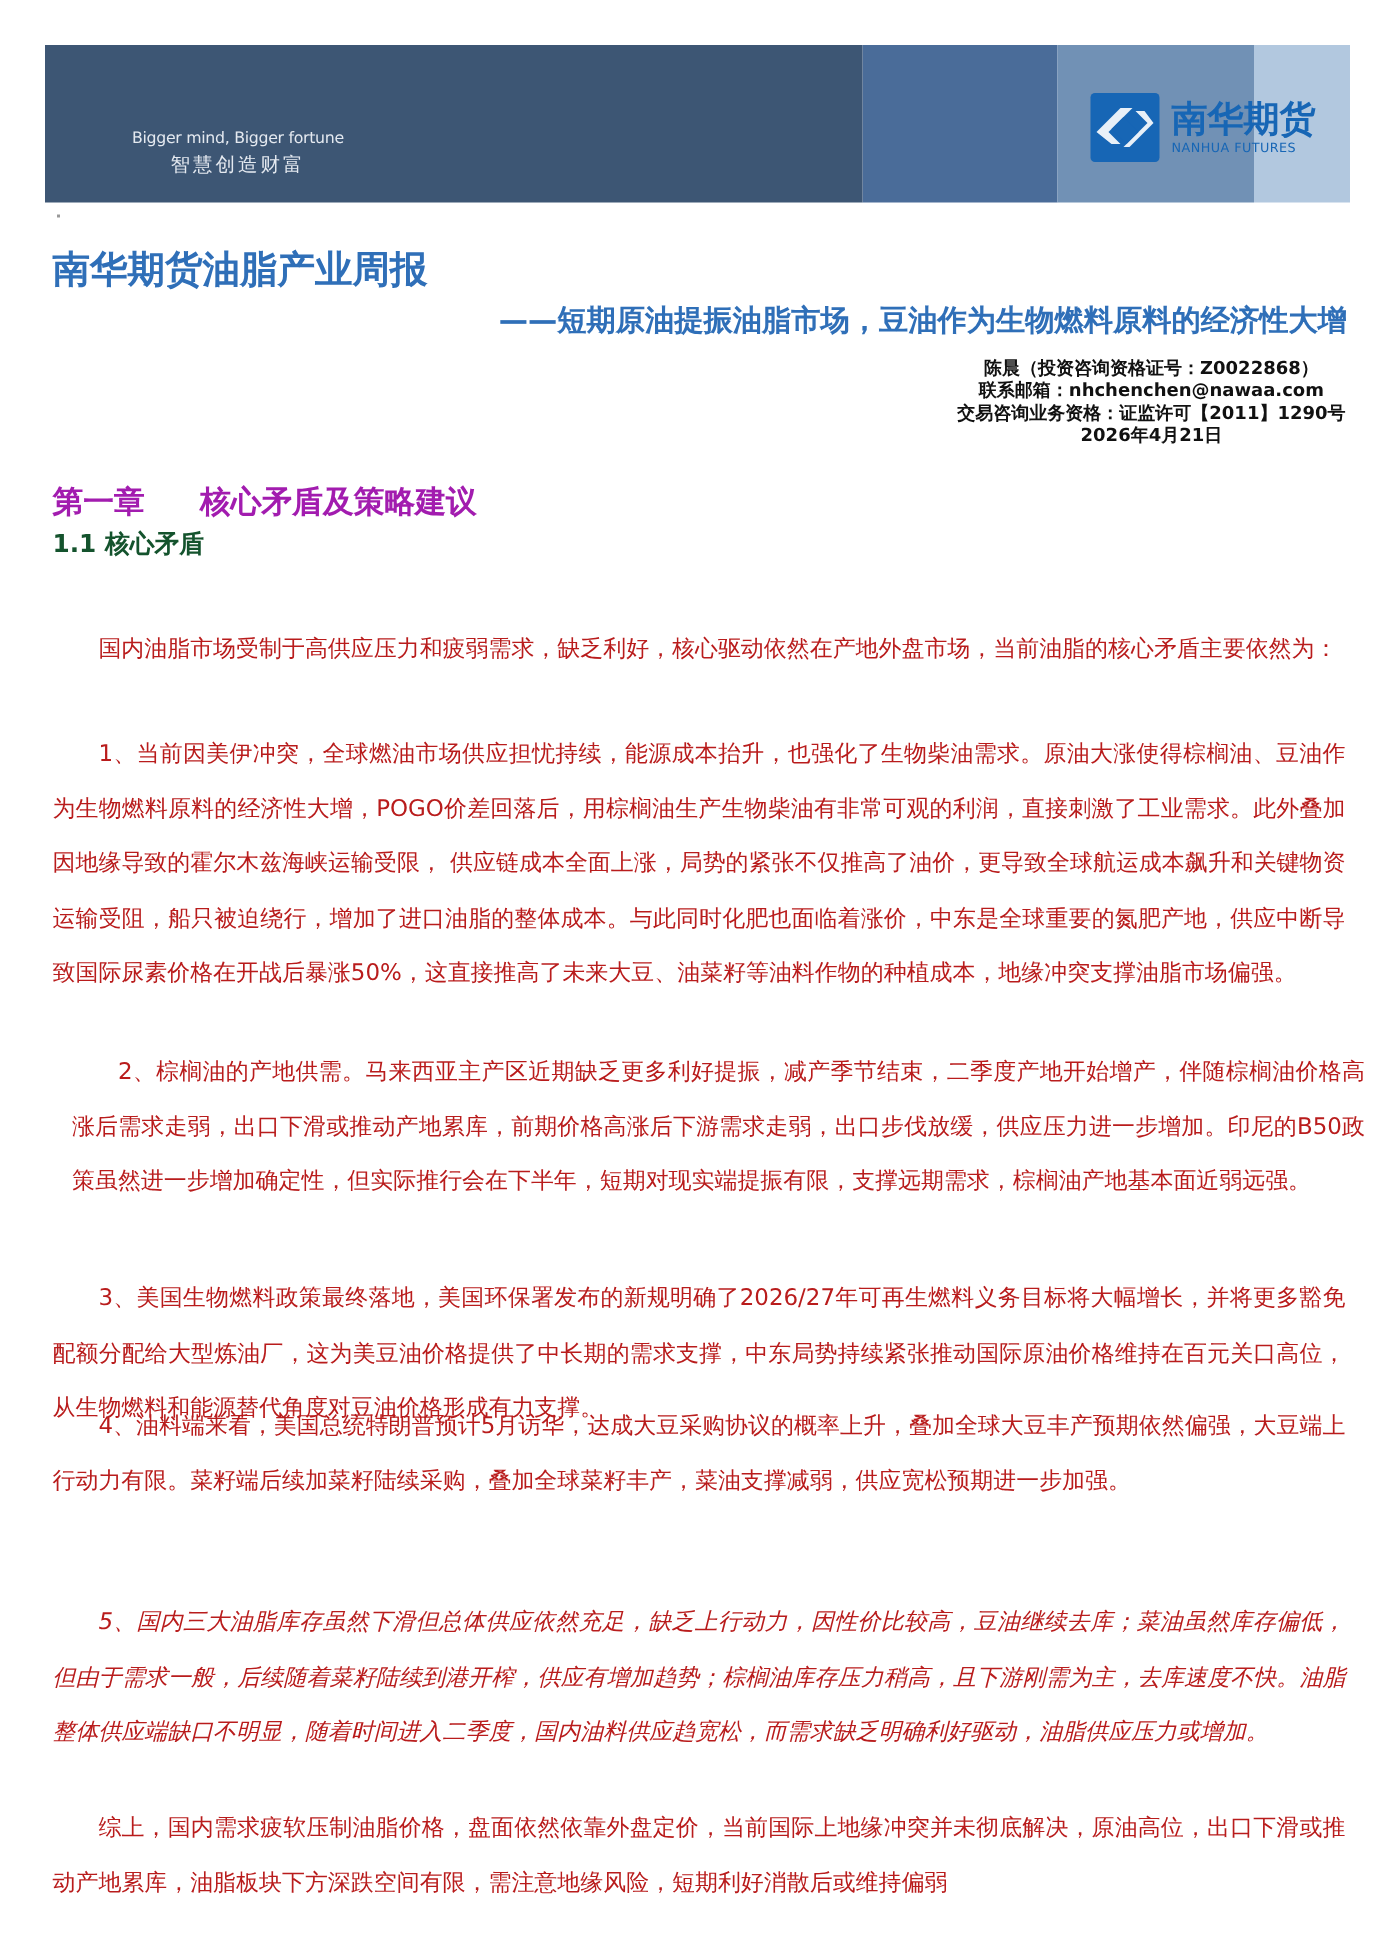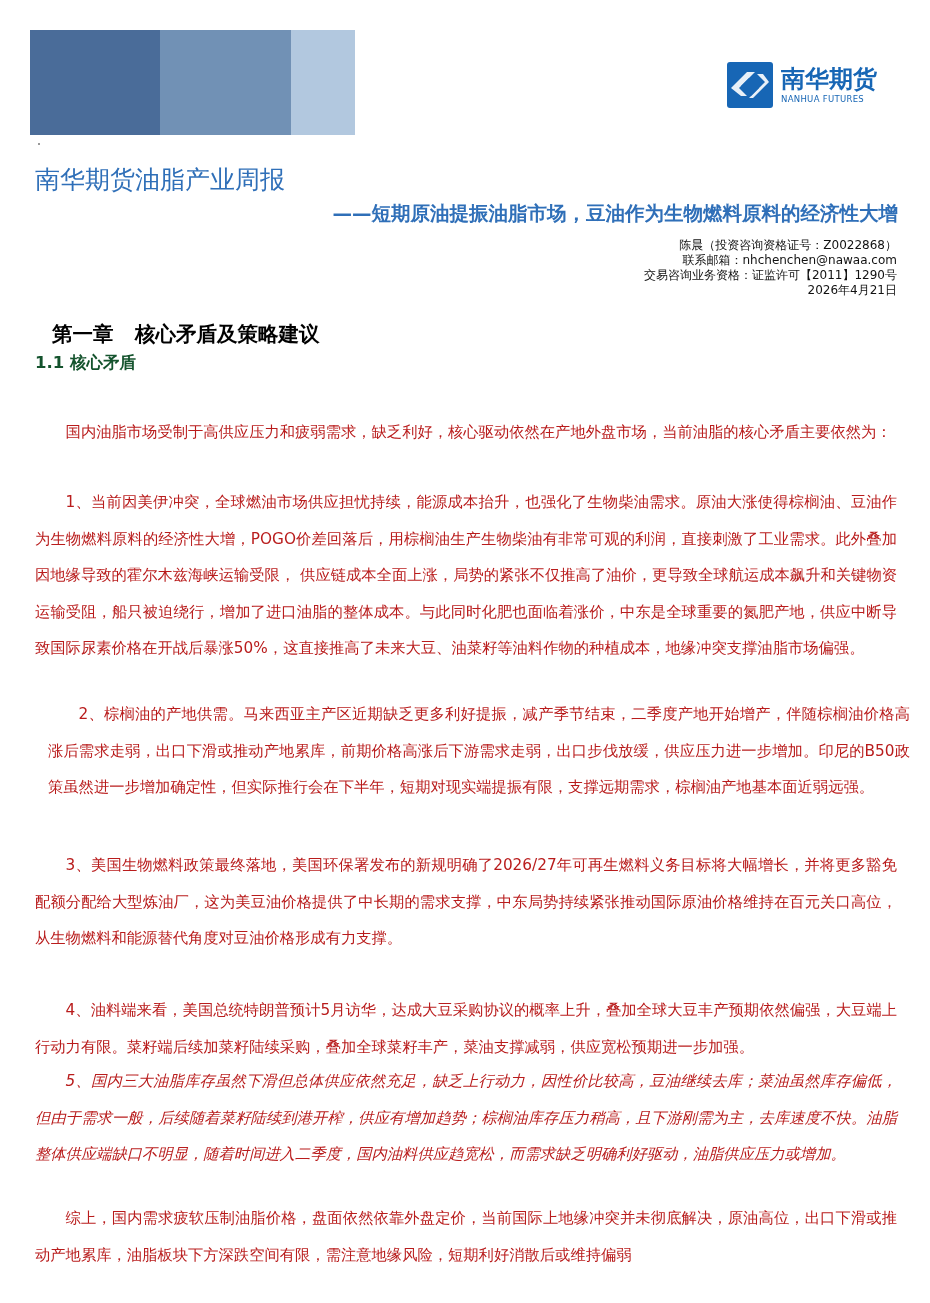--- a/index.html
+++ b/index.html
@@ -14,41 +14,47 @@
   .slogan-en { font-size:10.5px; letter-spacing:-0.2px; }
   .slogan-cn { font-size:13px; letter-spacing:2px; margin-top:3px; }
   .logo { position:absolute; left:727px; top:62px; display:flex; align-items:center; }
   .logo-mark { width:46px; height:46px; background:#1766b5; border-radius:3px; position:relative; overflow:hidden; }
   .logo-mark svg { position:absolute; left:0; top:0; }
   .logo-text { margin-left:8px; }
   .logo-cn { color:#1766b5; font-size:24px; font-weight:bold; letter-spacing:0px; line-height:26px; }
   .logo-en { color:#1766b5; font-size:8.5px; font-weight:normal; letter-spacing:0.3px; margin-top:2px; }
   .dot { position:absolute; left:38px; top:143px; width:2px; height:2px; background:#999; }
 
-  .title { position:absolute; left:35px; top:163px; color:#2f6fb8; font-size:25px; font-weight:normal; letter-spacing:0px;text-align:center; }
+  .title { position:absolute; left:35px; top:163px; color:#2f6fb8; font-size:25px; font-weight:bold; letter-spacing:0px;text-align:center; }
   .subtitle { position:absolute; right:32px; top:200px; color:#2f6fb8; font-size:19.5px; font-weight:bold; letter-spacing:0px; white-space:nowrap; }
-  .author-block { position:absolute; right:33px; top:238px; text-align:right; color:#111; font-size:12px; font-weight:normal; line-height:15px; }
+  .author-block { position:absolute; right:33px; top:238px; text-align:center; color:#111; font-size:12px; font-weight:bold; line-height:15px; }
 
-  .chapter { position:absolute; left:52px; top:320px; color:#000000; font-size:20.5px; font-weight:bold; white-space:pre; }
+  .chapter { position:absolute; left:35px; top:320px; color:#a21caf; font-size:20.5px; font-weight:bold; white-space:pre;font-family:Liberation Mono, monospace; }
   .section { position:absolute; left:35px; top:352px; color:#14532d; font-size:16.5px; font-weight:bold; }
 
   .body-text { position:absolute; left:35px; width:862px; color:#b91c1c; font-size:15.3px; line-height:36.5px; text-align:justify; }
   .body-text p { margin:0; text-indent:2em; }
   .p0 { top:414px; }
   .p1 { top:484px; }
   .p2 { top:696px;margin-left:13px; }
   .p3 { top:847px; }
-  .p4 { top:992px; }
+  .p4 { top:932px; }
   .p5 { top:1063px;font-style:italic; }
   .p6 { top:1200px; }
 </style>
 </head>
 <body>
 
 <div class="banner">
+  <div class="band band-1">
+    <div class="slogan">
+      <div class="slogan-en">Bigger mind, Bigger fortune</div>
+      <div class="slogan-cn">智慧创造财富</div>
+    </div>
+  </div>
   <div class="band band-2"></div>
   <div class="band band-3"></div>
   <div class="band band-4"></div>
 </div>
 
 <div class="logo">
   <div class="logo-mark">
     <svg width="46" height="46" viewBox="0 0 46 46">
       <path d="M4 26 L20 10 L28 10 L12 26 L20 34 L14 34 Z" fill="#ffffff" opacity="0.9"></path>
       <path d="M22 36 L38 20 L30 12 L36 12 L42 20 L26 36 Z" fill="#ffffff" opacity="0.9"></path>

